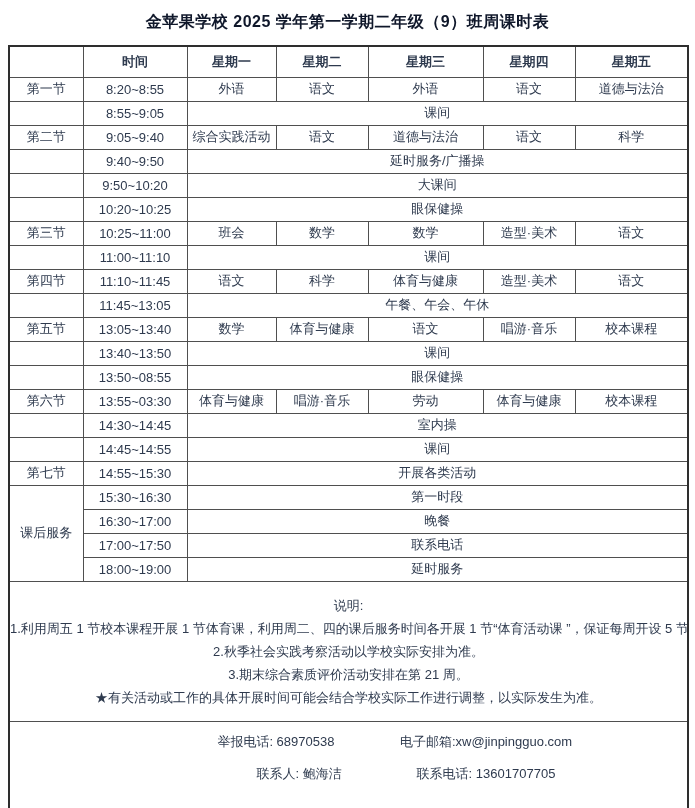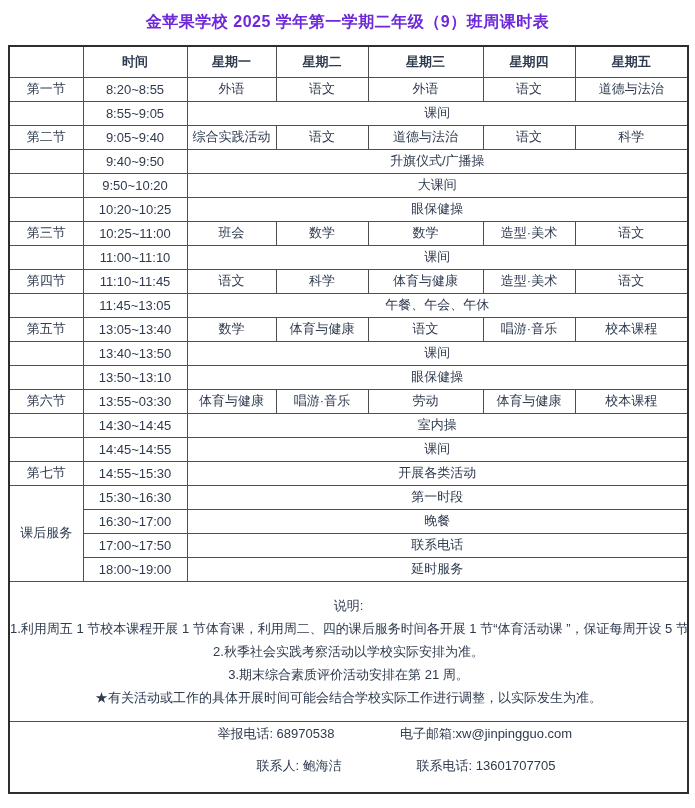--- a/index.html
+++ b/index.html
@@ -7,21 +7,21 @@
     margin: 0; padding: 0;
     width: 695px; height: 808px;
     background: #ffffff;
     font-family: "Liberation Sans", sans-serif;
     color: #2e3a4e;
   }
   .page { width: 695px; height: 808px; overflow: hidden; }
   .title {
     height: 45px;
     display: flex; align-items: center; justify-content: center;
-    font-size: 16px; font-weight: bold; color: #6d28d9;
+    font-size: 16px; font-weight: bold; color: #0f172a;
     letter-spacing: 0.5px;
   }
   table.timetable {
     border-collapse: collapse;
     table-layout: fixed;
     width: 679px;
     margin: 0 8px;
     border: 2px solid #2e2e2e;
   }
   table.timetable th, table.timetable td {
@@ -50,21 +50,21 @@
     padding: 4px 8px 2px 8px;
     vertical-align: top;
     font-size: 13.5px;
     line-height: 23px;
     margin-left: 33px;
   }
   td.footer-cell {
     border-top: 2px solid #2e2e2e;
     text-align: left;
     white-space: normal;
-    height: 72px;
+    height: 88px;
     padding: 15px 0 0 0;
     vertical-align: top;
     font-size: 13.5px;
     margin-top: 6px;
   }
   .footer-line { margin-bottom: 14px; }
   .fl-col1 { display: inline-block; margin-left: 27px; width: 248px; }
   .fl-col1b { display: inline-block; margin-left: 40px; width: 235px; }
 </style>
 </head>
@@ -115,21 +115,21 @@
           <td>9:05~9:40</td>
           <td class="small-text">综合实践活动</td>
           <td>语文</td>
           <td>道德与法治</td>
           <td>语文</td>
           <td>科学</td>
         </tr>
         <tr>
           <td></td>
           <td>9:40~9:50</td>
-          <td colspan="5">升旗仪式/广播操</td>
+          <td colspan="5">延时服务/广播操</td>
         </tr>
         <tr>
           <td></td>
           <td>9:50~10:20</td>
           <td colspan="5">大课间</td>
         </tr>
         <tr>
           <td></td>
           <td>10:20~10:25</td>
           <td colspan="5">眼保健操</td>
@@ -171,21 +171,21 @@
           <td>唱游·音乐</td>
           <td>校本课程</td>
         </tr>
         <tr>
           <td></td>
           <td>13:40~13:50</td>
           <td colspan="5">课间</td>
         </tr>
         <tr>
           <td></td>
-          <td>13:50~13:10</td>
+          <td>13:50~08:55</td>
           <td colspan="5">眼保健操</td>
         </tr>
         <tr>
           <td>第六节</td>
           <td>13:55~03:30</td>
           <td>体育与健康</td>
           <td>唱游·音乐</td>
           <td>劳动</td>
           <td>体育与健康</td>
           <td>校本课程</td>

